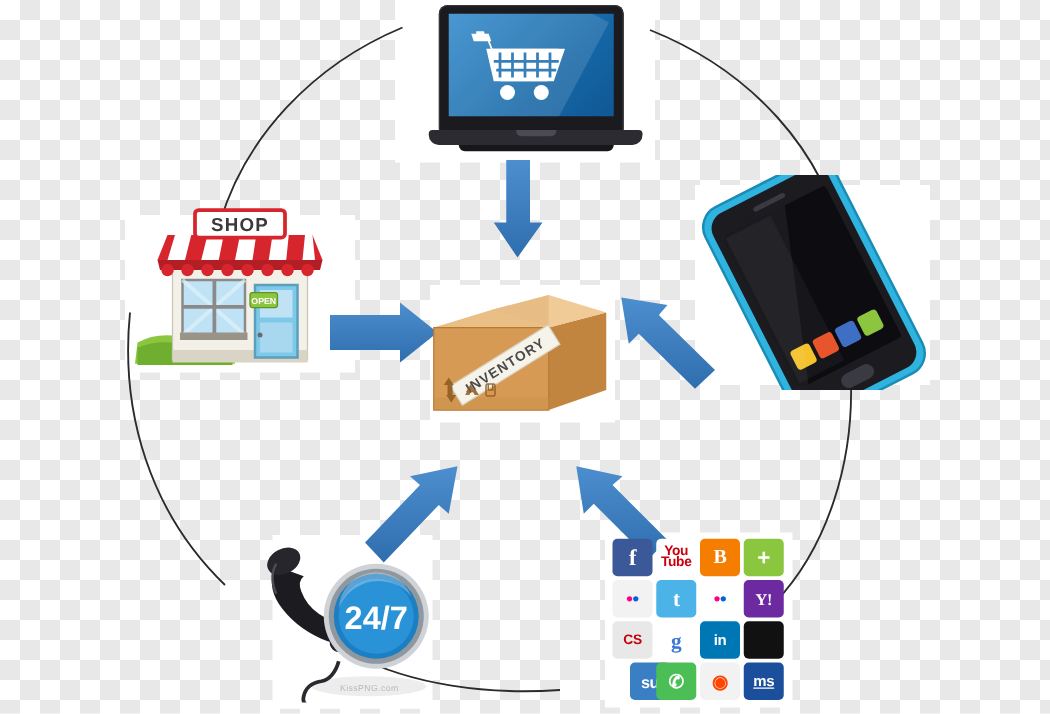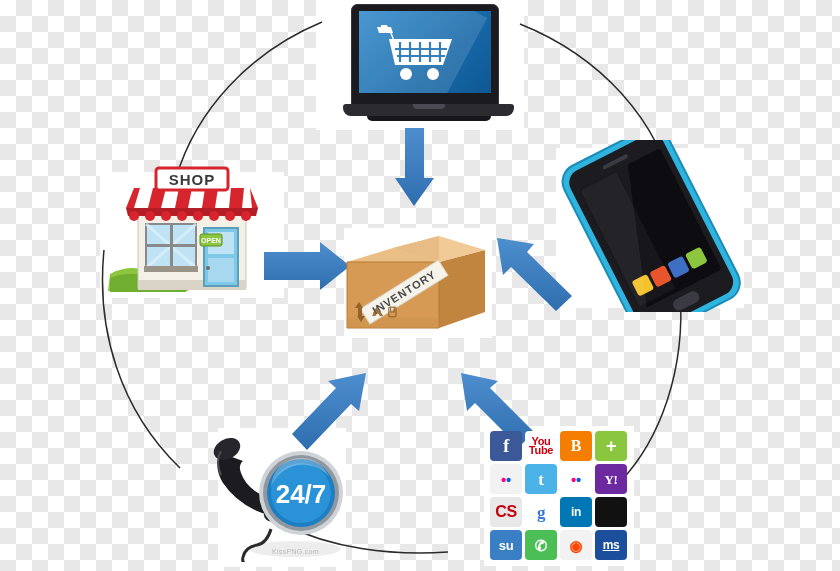--- a/index.html
+++ b/index.html
@@ -333,26 +333,26 @@
       <div class="sicon" style="background:#3b5998;color:#fff;font-size:18px;font-family:'Liberation Serif',serif;">f</div>
       <div class="sicon" style="background:#ffffff;color:#c8000d;font-size:11px;line-height:9px;">You<br>Tube</div>
       <div class="sicon" style="background:#f57d00;color:#fff;font-size:16px;font-family:'Liberation Serif',serif;">B</div>
       <div class="sicon" style="background:#8bc63f;color:#fff;font-size:18px;">+</div>
 
       <div class="sicon" style="background:#f2f2f2;color:#ff0084;font-size:15px;">•<span style="color:#0063dc;">•</span></div>
       <div class="sicon" style="background:#4cb3e8;color:#fff;font-size:17px;font-family:'Liberation Serif',serif;">t</div>
       <div class="sicon" style="background:#ffffff;color:#ff0084;font-size:15px;">•<span style="color:#0063dc;">•</span></div>
       <div class="sicon" style="background:#6d2aa0;color:#fff;font-size:13px;font-family:'Liberation Serif',serif;">Y!</div>
 
-      <div class="sicon" style="background:#e8e8e8;color:#c3000d;font-size:16px;">CS</div>
+      <div class="sicon" style="background:#e8e8e8;color:#c3000d;font-size:11px;">CS</div>
       <div class="sicon" style="background:#ffffff;color:#3b76d8;font-size:17px;font-family:'Liberation Serif',serif;">g</div>
       <div class="sicon" style="background:#0077b5;color:#fff;font-size:12px;">in</div>
       <div class="sicon" style="background:#111111;color:#fff;"></div>
 
-      <div class="sicon" style="background:#3a7ec4;color:#fff;font-size:13px;">su</div>
+      <div class="sicon" style="background:#3a7ec4;color:#fff;font-size:13px;margin-left:14px;">su</div>
       <div class="sicon" style="background:#4bbf55;color:#fff;font-size:15px;">✆</div>
       <div class="sicon" style="background:#f2f2f2;color:#ff4500;font-size:15px;">◉</div>
       <div class="sicon" style="background:#1b4f9c;color:#fff;font-size:12px;text-decoration:underline;">ms</div>
     </div>
   </div>
 
   <div class="watermark">KissPNG.com</div>
 </div>
 
 </body></html>

